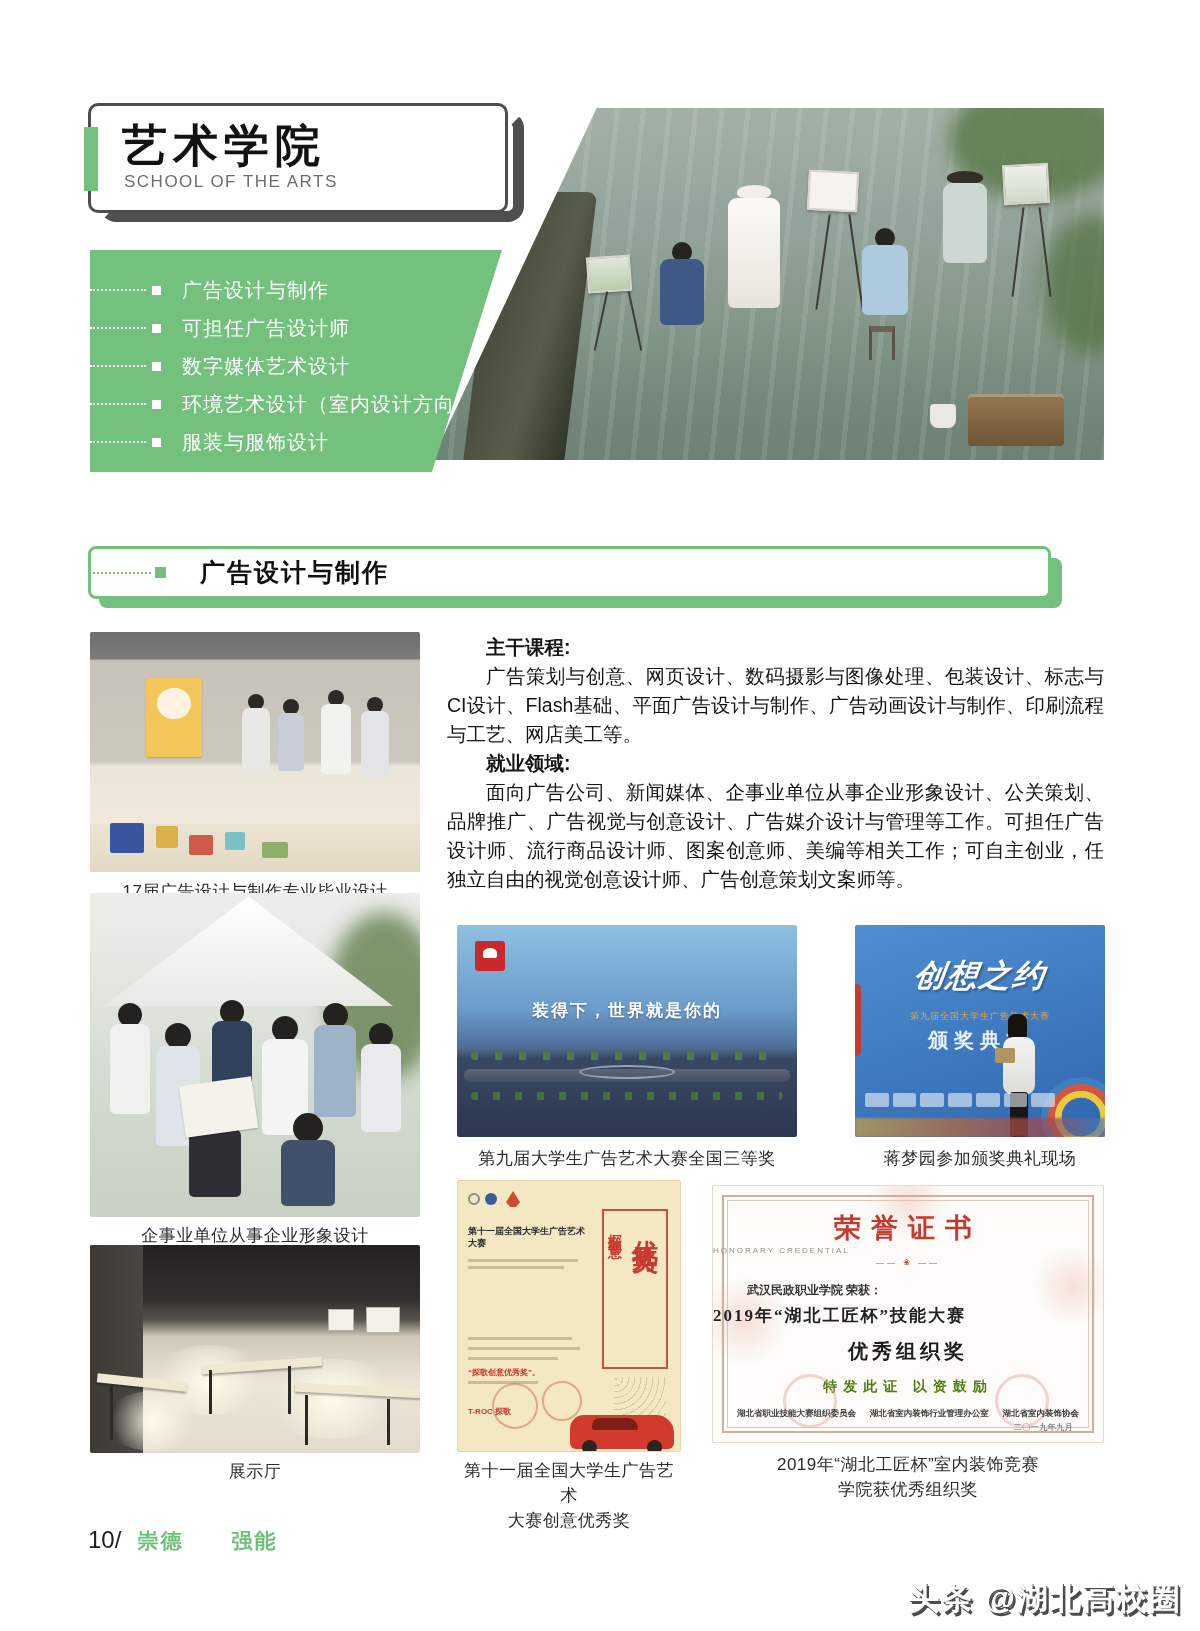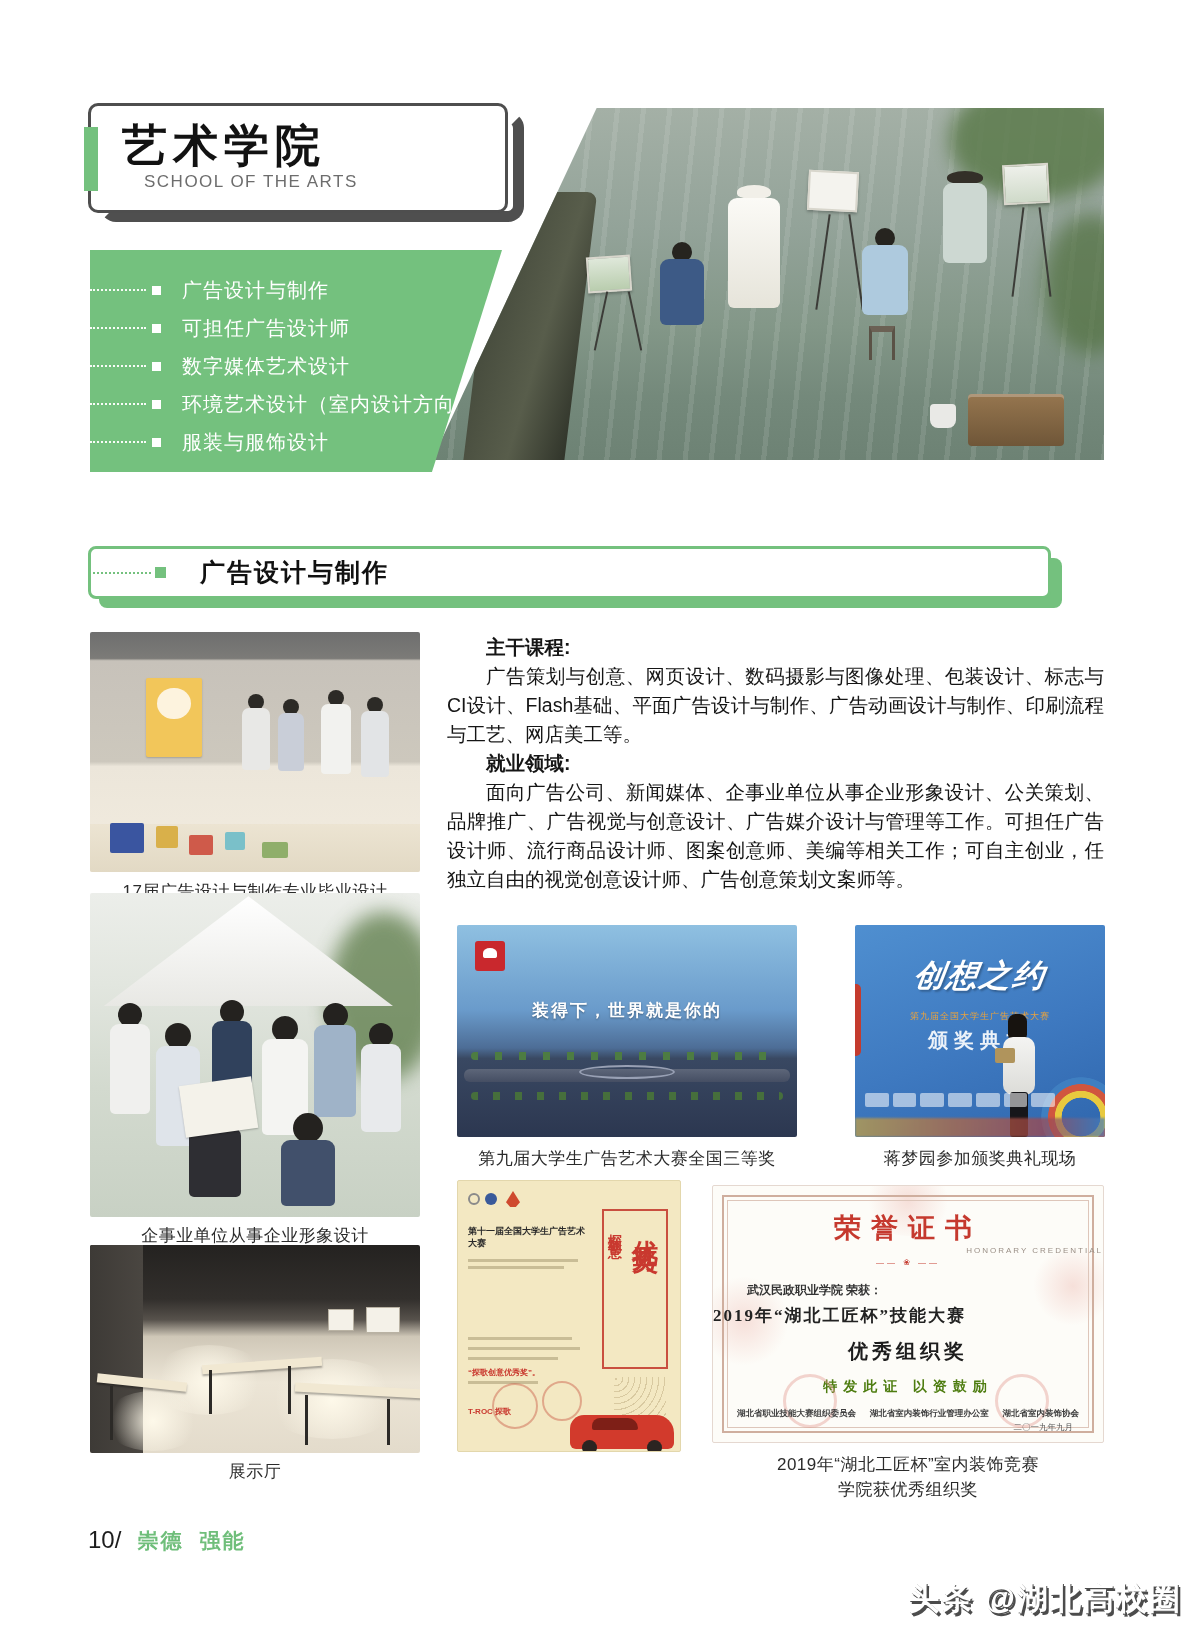--- a/index.html
+++ b/index.html
@@ -15,21 +15,21 @@
     position:absolute; left:100px; top:112px; width:424px; height:110px;
     border:11px solid transparent; border-right-color:#4f4f4f; border-bottom-color:#4f4f4f;
     border-radius:16px; z-index:1;
   }
   .title-box {
     position:absolute; left:88px; top:103px; width:420px; height:110px;
     background:#fff; border:3px solid #4e4e4e; border-radius:10px; z-index:2;
   }
   .title-tab { position:absolute; left:84px; top:127px; width:14px; height:64px; background:#74c17e; z-index:3; }
   .title-cn { position:absolute; left:122px; top:116px; font-size:45px; font-weight:900; letter-spacing:6px; color:#121212; z-index:3; }
-  .title-en { position:absolute; left:124px; top:172px; font-size:17px; color:#6d6d6d; letter-spacing:1.5px; z-index:3;margin-left:20px; }
+  .title-en { position:absolute; left:124px; top:172px; font-size:17px; color:#6d6d6d; letter-spacing:1.5px; z-index:3; }
 
   
   .hero {
     position:absolute; left:432px; top:108px; width:672px; height:352px; z-index:2;
     clip-path:polygon(24.5% 0, 100% 0, 100% 100%, 0 100%);
     background:
       repeating-linear-gradient(96deg, rgba(255,255,255,.10) 0 5px, rgba(255,255,255,0) 5px 26px),
       linear-gradient(180deg,#a4b0a6 0%,#93a399 34%,#839788 62%,#74897b 82%,#6d8274 100%);
     overflow:hidden;
   }
@@ -154,36 +154,36 @@
   .p6 .car .w1,.p6 .car .w2 { position:absolute; bottom:-6px; width:15px; height:15px; background:#2b2421; border-radius:50%; }
   .p6 .car .w1 { left:12px; } .p6 .car .w2 { right:12px; }
   .p6 .carlbl { position:absolute; left:10px; bottom:34px; font-size:8px; color:#c9392f; font-weight:bold; }
   .p6 .dots { position:absolute; right:14px; top:196px; width:52px; height:40px; background:repeating-radial-gradient(circle at 2px 2px, #d8c9a0 0 1px, transparent 1px 6px); }
 
   
   .p7 { left:712px; top:1185px; width:392px; height:258px; background:#fdfcf8; border:1px solid #e5d8d0; }
   .p7 .frame1 { position:absolute; inset:9px; border:2px solid #cfae9e; }
   .p7 .frame2 { position:absolute; inset:14px; border:1px solid #dec6ba; }
   .p7 .ttl { position:absolute; left:0; top:24px; width:100%; text-align:center; color:#c5392e; font-size:27px; font-weight:900; letter-spacing:10px; font-family:"Liberation Serif","DejaVu Serif",serif; }
-  .p7 .sub { position:absolute; left:0; top:60px; width:100%; text-align:right; color:#9a8f86; font-size:8px; letter-spacing:2px; }
+  .p7 .sub { position:absolute; left:0; top:60px; width:100%; text-align:left; color:#9a8f86; font-size:8px; letter-spacing:2px; }
   .p7 .deco { position:absolute; left:0; top:72px; width:100%; text-align:center; color:#c5392e; font-size:8px; letter-spacing:3px; }
   .p7 .rcpt { position:absolute; left:34px; top:96px; font-size:12px; font-weight:bold; color:#333; font-family:"Liberation Serif","DejaVu Serif",serif; }
   .p7 .l1 { position:absolute; left:0; top:118px; width:100%; font-size:17px; font-weight:bold; color:#222; letter-spacing:2px; font-family:"Liberation Serif","DejaVu Serif",serif; }
   .p7 .l2 { position:absolute; left:0; top:152px; width:100%; text-align:center; font-size:20px; font-weight:900; color:#1d1d1d; letter-spacing:4px; font-family:"Liberation Serif","DejaVu Serif",serif; }
   .p7 .l3 { position:absolute; left:0; top:192px; width:100%; text-align:center; font-size:14px; font-weight:bold; color:#4d7c0f; letter-spacing:6px; font-family:"Liberation Serif","DejaVu Serif",serif; }
   .p7 .orgs { position:absolute; left:24px; right:24px; bottom:22px; display:flex; justify-content:space-between; font-size:8.5px; color:#3d3d3d; font-weight:bold; }
   .p7 .date { position:absolute; right:30px; bottom:8px; font-size:8.5px; color:#555; }
   .p7 .stamp { position:absolute; border:3px solid rgba(224,150,140,.4); border-radius:50%; }
   .p7 .bloom { position:absolute; background:radial-gradient(circle,rgba(233,170,160,.35),rgba(233,170,160,0) 70%); border-radius:50%; }
 
   
   .footer { position:absolute; left:88px; top:1526px; display:flex; align-items:baseline; }
   .pagenum { font-size:24px; color:#1d1d1d; }
   .motto { font-size:21px; color:#6fbe7a; font-weight:bold; margin-left:16px; letter-spacing:2px; }
-  .motto + .motto { margin-left:16px; }
+  .motto + .motto { margin-left:48px; }
   .watermark {
     position:absolute; right:18px; top:1578px; font-size:31px; font-weight:900; color:#ffffff;
     letter-spacing:2px; text-shadow:2.5px 2.5px 0 #4c4c4c, 1px 1px 0 #4c4c4c;
   }
 </style>
 </head>
 <body>
 
 <div class="page">
 
@@ -416,20 +416,24 @@
     <div class="ln" style="left:10px;top:200px;width:70px;"></div>
     <div class="dots"></div>
     <div class="stamp" style="left:34px;bottom:22px;width:46px;height:46px;"></div>
     <div class="stamp" style="left:84px;bottom:30px;width:40px;height:40px;"></div>
     <div class="carlbl">T-ROC 探歌</div>
     <div class="car">
         <div class="win"></div>
         <div class="w1"></div>
         <div class="w2"></div>
       </div>
+  </div>
+  <div class="cap" style="left:457px;top:1458px;width:224px;">
+    <div class="ln">第十一届全国大学生广告艺术</div>
+    <div class="ln">大赛创意优秀奖</div>
   </div>
 
   <div class="photo p7">
     <div class="bloom" style="left:-14px;top:90px;width:90px;height:90px;"></div>
     <div class="bloom" style="right:-10px;top:60px;width:80px;height:80px;"></div>
     <div class="bloom" style="left:150px;top:-20px;width:90px;height:70px;"></div>
     <div class="frame1"></div>
     <div class="frame2"></div>
     <div class="ttl">荣誉证书</div>
     <div class="sub">HONORARY CREDENTIAL</div>

